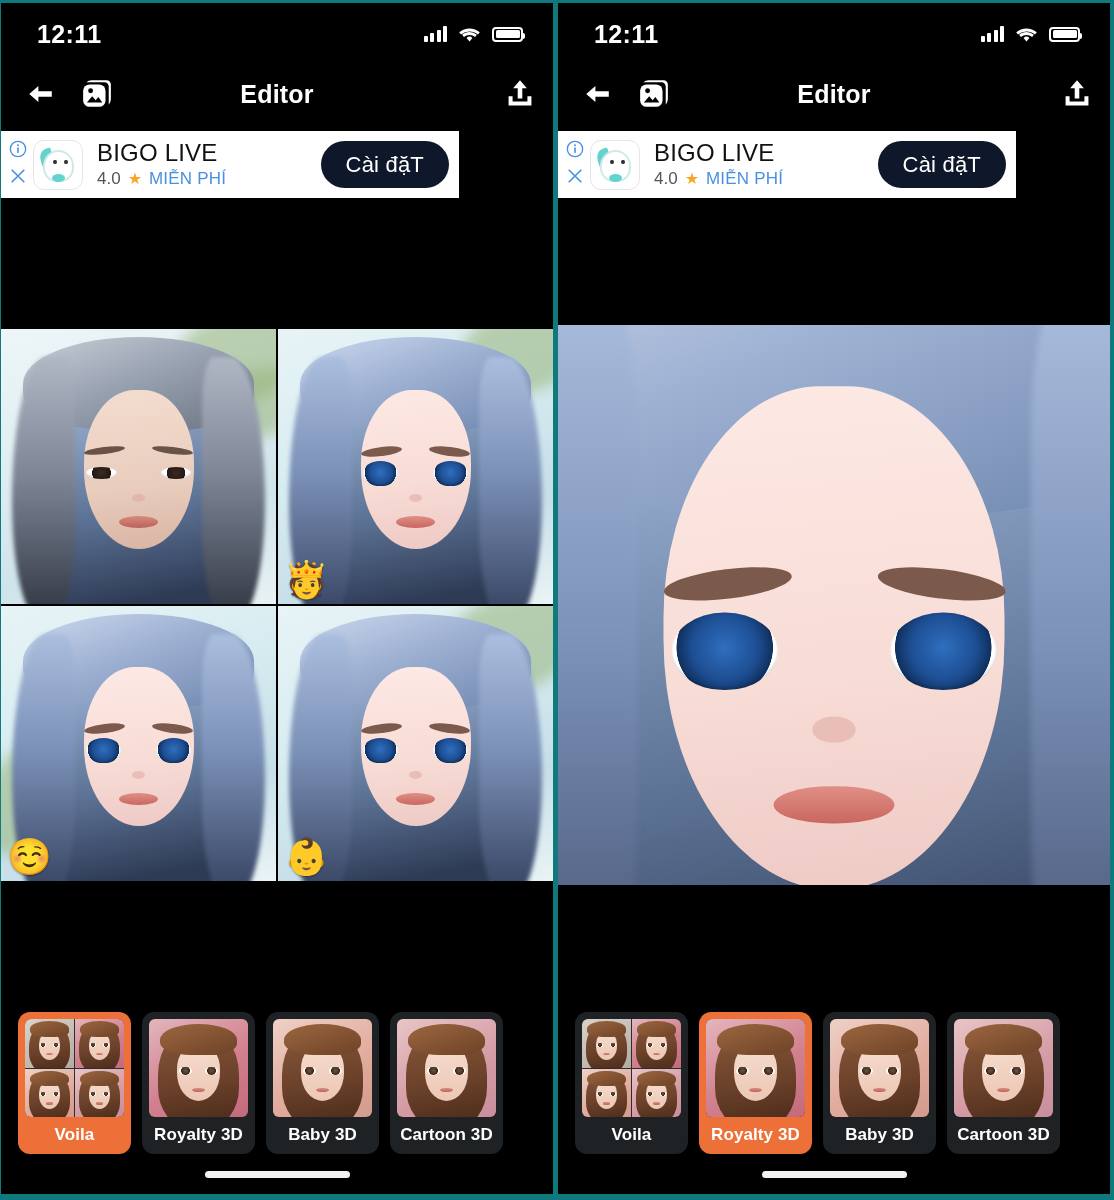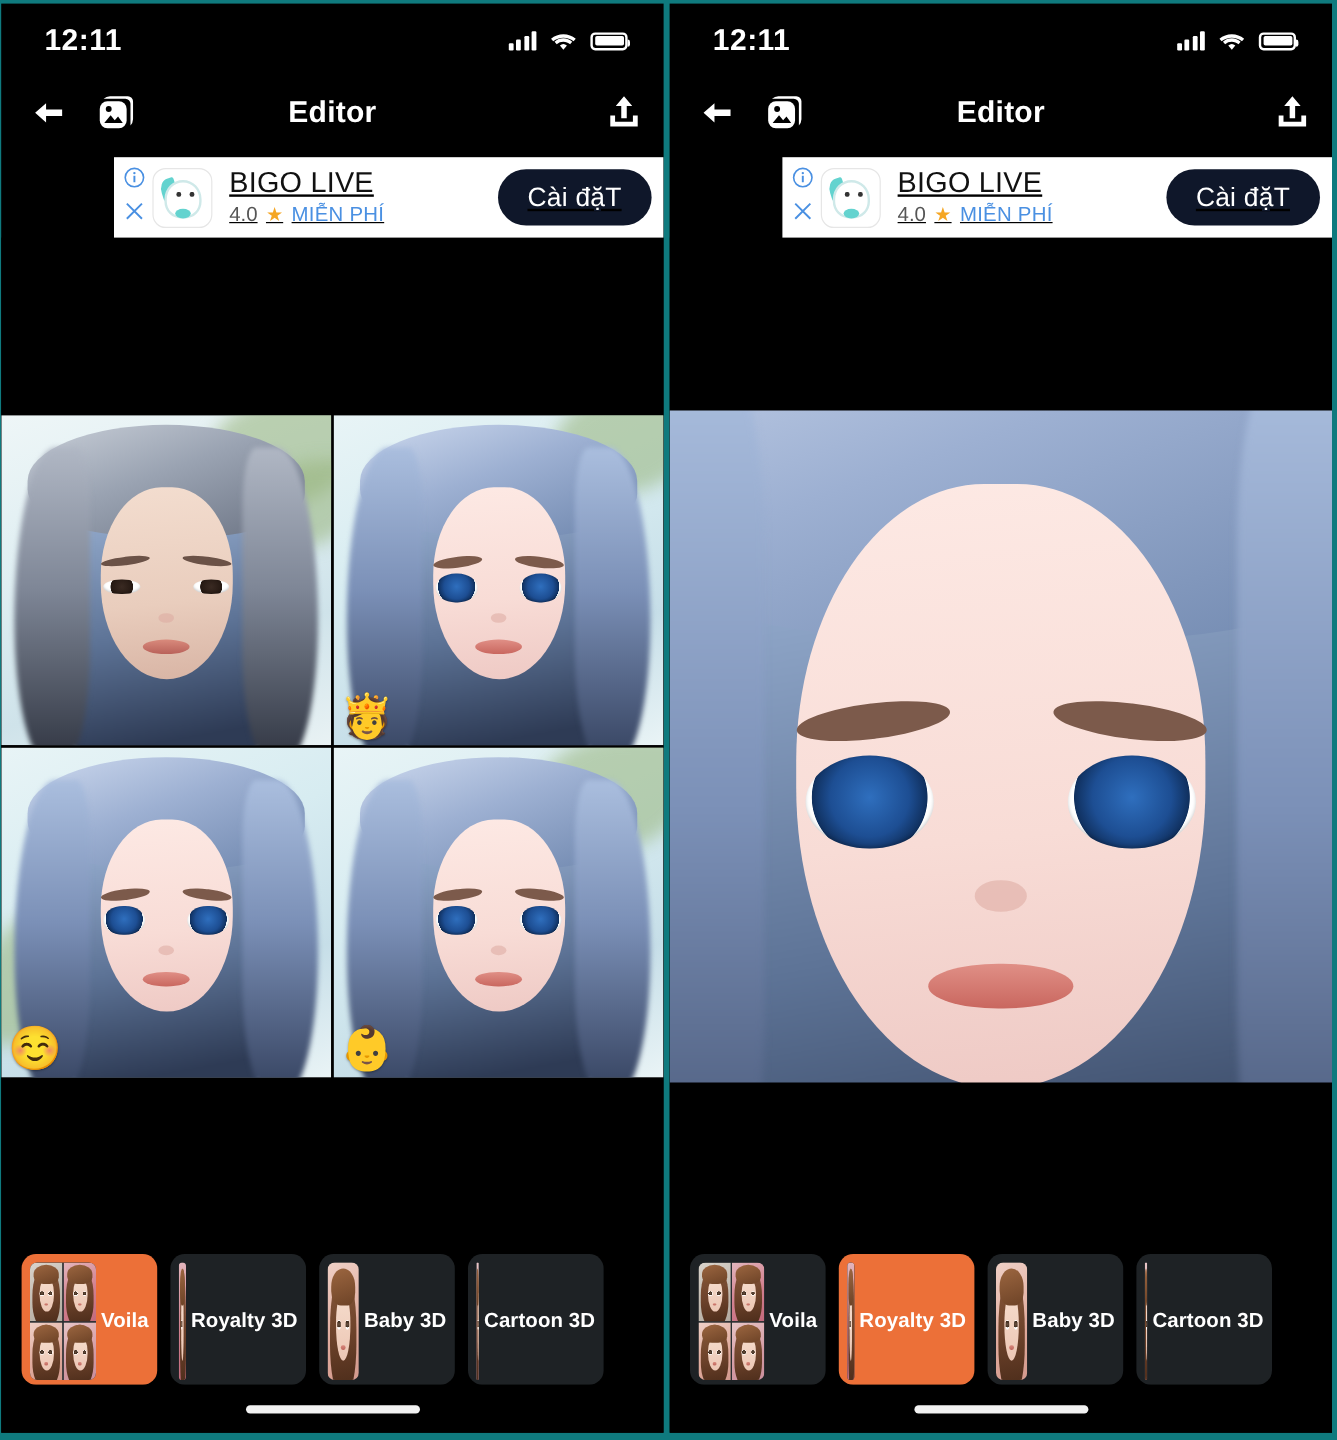--- a/index.html
+++ b/index.html
@@ -61,21 +61,21 @@
   }
   .nav-left { display: flex; align-items: center; gap: 26px; z-index: 2; }
   .nav-title {
     position: absolute; left: 0; right: 0; text-align: center;
     font-size: 25px; font-weight: 700; letter-spacing: .2px; pointer-events: none;
   }
   .nav-right { margin-left: auto; z-index: 2; display: flex; align-items: center; }
   .icon-btn { display: flex; align-items: center; justify-content: center; cursor: pointer; }
 
   
-  .ad-wrap { flex: 0 0 auto; padding: 8px 0 0 0; display: flex; justify-content: flex-end; text-decoration: underline; }
+  .ad-wrap { flex: 0 0 auto; padding: 8px 0 0 0; display: flex; justify-content: flex-start; }
   .ad {
     width: 458px; height: 67px; background: #fff;
     display: flex; align-items: center; padding: 0 10px 0 4px; position: relative;
   }
   .ad-marks {
     width: 26px; display: flex; flex-direction: column; align-items: center;
     justify-content: center; gap: 5px; color: #4a90e2; flex: 0 0 26px;
   }
   .ad-icon {
     width: 50px; height: 50px; flex: 0 0 50px; border-radius: 11px;
@@ -182,21 +182,21 @@
   
   .tray-spacer { flex: 1 1 auto; background: #000; }
   .tray {
     flex: 0 0 auto; background: #000;
     display: flex; align-items: flex-end; gap: 11px;
     padding: 0 12px 0 17px;
   }
   .style-card {
     width: 113px; border-radius: 12px; background: #1e2225;
     padding: 7px 7px 4px 7px; cursor: pointer;
-    display: flex; flex-direction: row; align-items: center; gap: 4px;
+    display: flex; flex-direction: column; align-items: center; gap: 4px;
   }
   .style-card.selected { background: #ec7038; }
   .thumb {
     width: 99px; height: 98px; border-radius: 6px; overflow: hidden;
     position: relative; background: #2a2e31;
   }
   .thumb.quad { display: grid; grid-template-columns: 1fr 1fr; grid-template-rows: 1fr 1fr; gap: 1px; }
   .thumb .q { position: relative; overflow: hidden; }
   .style-label {
     color: #fff; font-size: 17px; font-weight: 700; letter-spacing: .1px;

